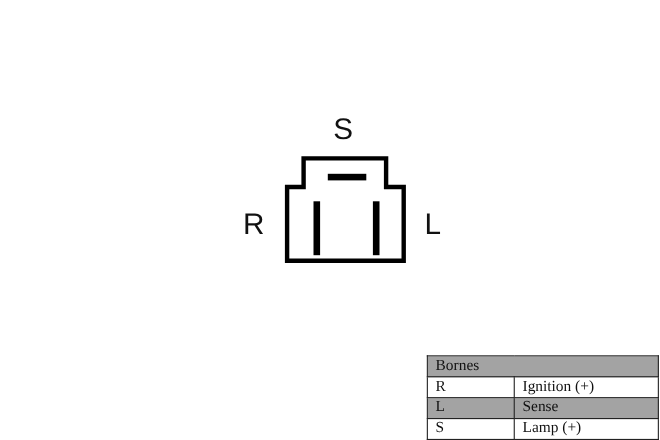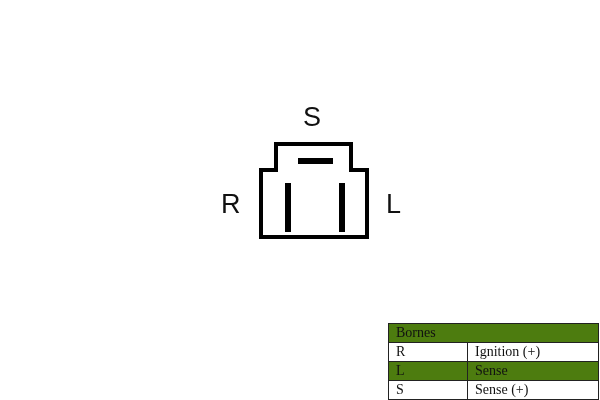--- a/index.html
+++ b/index.html
@@ -4,21 +4,21 @@
 <style>
   html, body { margin:0; padding:0; background:#ffffff; }
   body { width:600px; height:400px; position:relative; overflow:hidden; }
   .lbl { position:absolute; font-family:"Liberation Sans", sans-serif; font-size:27px; color:#111; line-height:1; }
   #diagram { position:absolute; left:0; top:0; }
   table.legend {
     position:absolute; left:388px; top:323px; width:211px;
     border-collapse:collapse; font-family:"Liberation Serif", serif; font-size:14px; color:#111;
   }
   table.legend td { border:1px solid #222; height:18px; padding:0 0 0 7px; line-height:18px; }
-  table.legend tr.hl td { background:#4d7c0f; }
+  table.legend tr.hl td { background:#a3a3a3; }
   table.legend td.c1 { width:71px; }
 </style>
 </head>
 <body>
 
 <svg id="diagram" width="600" height="400">
   <path d="M261,237 L261,170 L276,170 L276,144 L351,144 L351,170 L367,170 L367,237 Z" fill="none" stroke="#000" stroke-width="4"></path>
   <rect x="298" y="158" width="35" height="6" fill="#000"></rect>
   <rect x="285" y="183" width="6" height="49" fill="#000"></rect>
   <rect x="339" y="183" width="6" height="49" fill="#000"></rect>
@@ -36,16 +36,16 @@
   <tr>
     <td class="c1">R</td>
     <td>Ignition (+)</td>
   </tr>
   <tr class="hl">
     <td class="c1">L</td>
     <td>Sense</td>
   </tr>
   <tr>
     <td class="c1">S</td>
-    <td>Sense (+)</td>
+    <td>Lamp (+)</td>
   </tr>
 </tbody>
   </table>
 
 </body></html>

